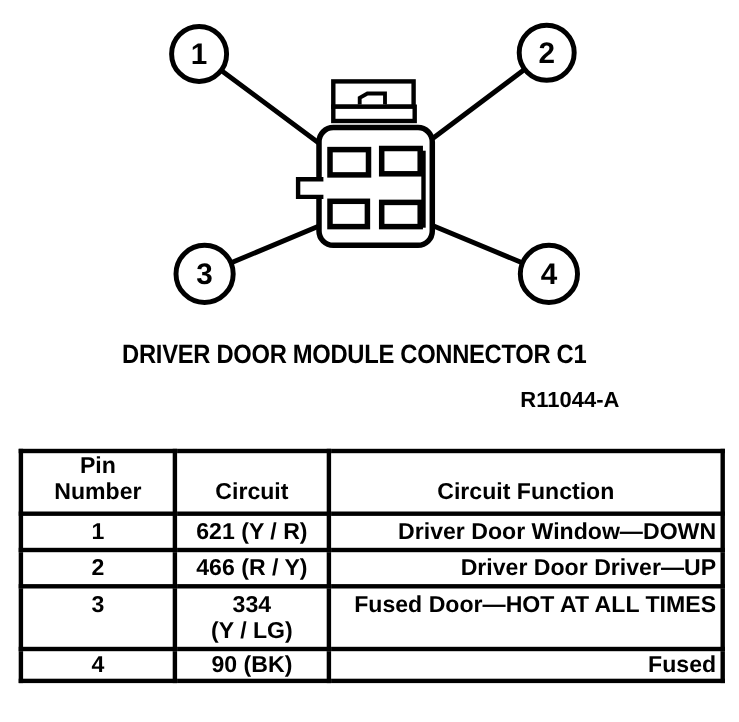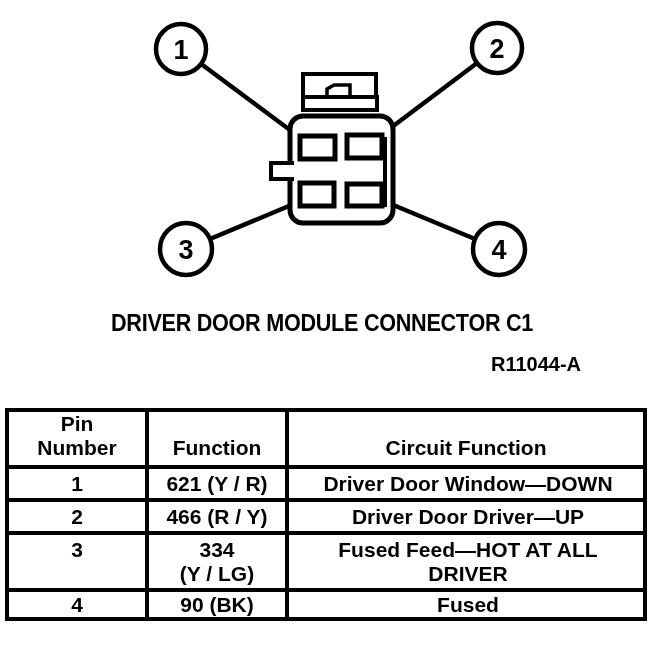--- a/index.html
+++ b/index.html
@@ -5,32 +5,32 @@
   html,body{margin:0;padding:0;}
   body{
     width:672px;height:656px;position:relative;background:#fff;color:#000;
     font-family:"Liberation Sans",sans-serif;font-weight:bold;overflow:hidden;
   }
   .diagram{position:absolute;left:0;top:0;width:672px;height:400px;}
   .caption{
     position:absolute;left:111px;top:309px;font-size:24px;letter-spacing:-0.3px;
     transform:scaleX(0.9);transform-origin:0 0;white-space:nowrap;
   }
-  .reference{position:absolute;left:491px;top:353px;font-size:20px;white-space:nowrap;}
+  .reference{position:absolute;left:473px;top:353px;font-size:20px;white-space:nowrap;}
   table.pin-table{
-    position:absolute;left:5px;top:408px;width:638px;
+    position:absolute;left:17px;top:408px;width:638px;
     border-collapse:collapse;table-layout:fixed;border-radius:15px;
   }
   .pin-table th,.pin-table td{
     border:4px solid #000;font-weight:bold;font-size:21px;padding:0;line-height:1.12;
     overflow:hidden;
   }
   .pin-table th{vertical-align:bottom;text-align:center;padding-bottom:6px;}
   .pin-table td{vertical-align:middle;text-align:center;}
-  .pin-table td.fn{text-align:center;padding-left:8px;padding-right:4px;}
+  .pin-table td.fn{text-align:right;padding-left:8px;padding-right:4px;}
   .pin-table tr.row-tall td{vertical-align:top;padding-top:3px;}
   .hdr-wrap{display:inline-block;width:84px;}
   svg text{font-family:"Liberation Sans",sans-serif;font-weight:bold;}
 </style>
 </head>
 <body>
 
 <div class="diagram">
   <svg width="672" height="400" viewBox="0 0 672 400">
 
@@ -74,42 +74,42 @@
 
 <table class="pin-table">
   <colgroup>
     <col style="width:140px">
     <col style="width:140px">
     <col style="width:358px">
   </colgroup>
   <thead>
     <tr style="height:56px">
       <th><span class="hdr-wrap">Pin Number</span></th>
-      <th>Function</th>
+      <th>Circuit</th>
       <th>Circuit Function</th>
     </tr>
   </thead>
   <tbody>
     <tr style="height:33px">
       <td>1</td>
       <td>621 (Y / R)</td>
       <td class="fn">Driver Door Window—DOWN</td>
     </tr>
     <tr style="height:33px">
       <td>2</td>
       <td>466 (R / Y)</td>
       <td class="fn">Driver Door Driver—UP</td>
     </tr>
     <tr style="height:57px" class="row-tall">
       <td>3</td>
       <td>
         <div>334</div>
         <div>(Y / LG)</div>
       </td>
-      <td class="fn">Fused Feed—HOT AT ALL DRIVER</td>
+      <td class="fn">Fused Door—HOT AT ALL TIMES</td>
     </tr>
     <tr style="height:29px">
       <td>4</td>
       <td>90 (BK)</td>
       <td class="fn">Fused</td>
     </tr>
   </tbody>
 </table>
 
 </body></html>

